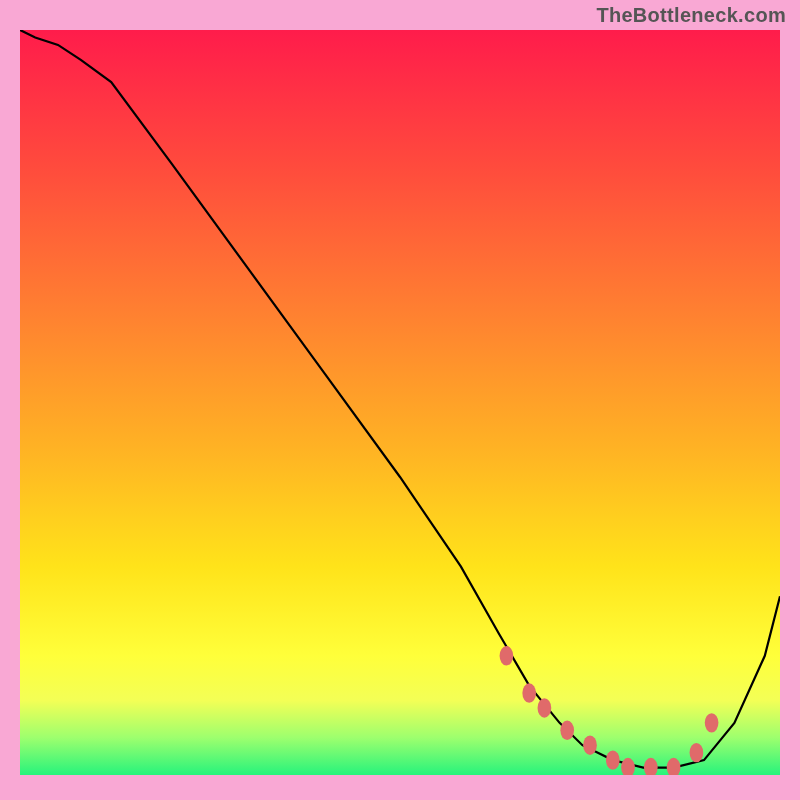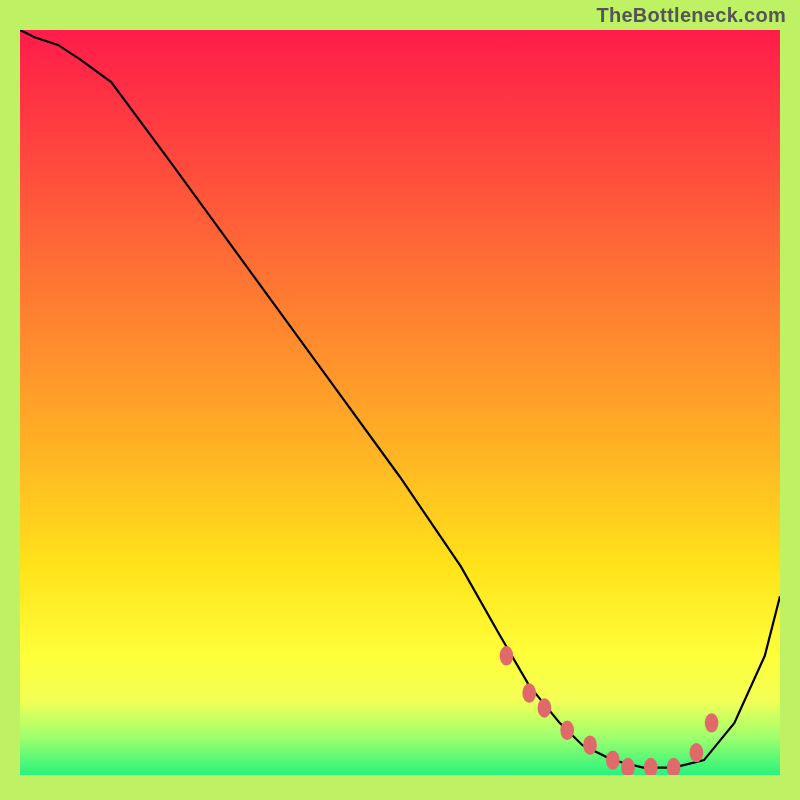--- a/index.html
+++ b/index.html
@@ -8,21 +8,21 @@
     width: 800px;
     height: 800px;
     background: #000;
     font-family: Arial, Helvetica, sans-serif;
     overflow: hidden;
   }
   .frame {
     position: relative;
     width: 800px;
     height: 800px;
-    background: #bef264;
+    background: #f9a8d4;
   }
   .watermark {
     position: absolute;
     top: 4px;
     right: 14px;
     color: #555;
     font-size: 20px;
     font-weight: 600;
     letter-spacing: 0.3px;
     z-index: 10;

